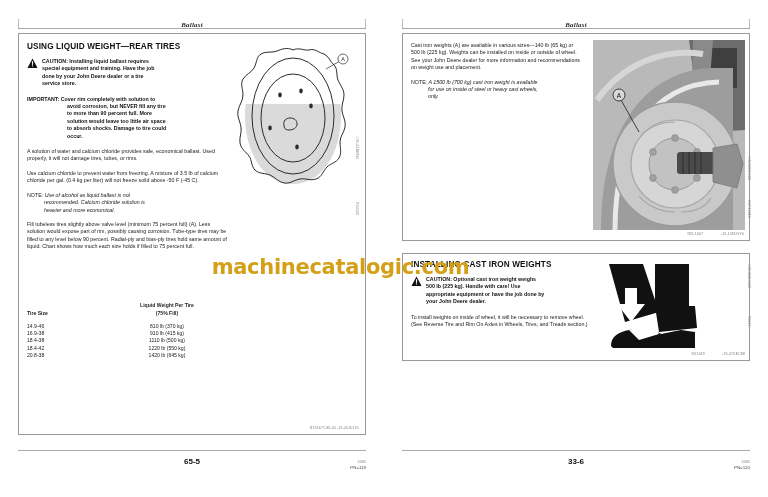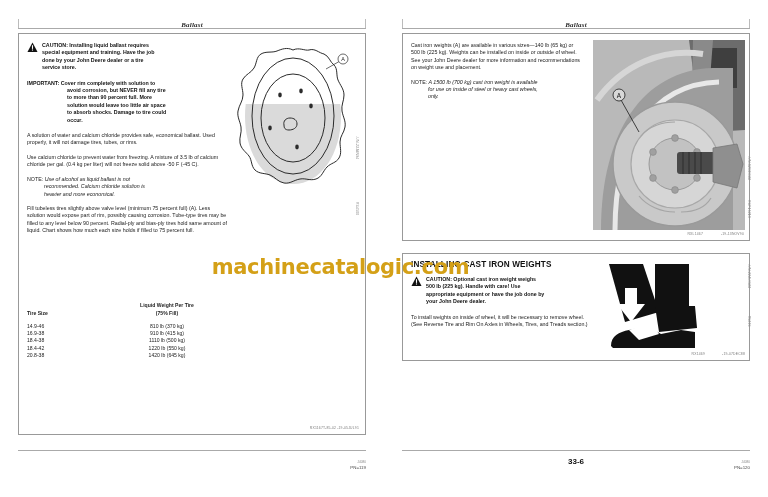--- a/index.html
+++ b/index.html
@@ -271,20 +271,21 @@
         <span class="title">Ballast</span>
         <div class="head-vrule-l"></div>
         <div class="head-vrule-r"></div>
         <div class="rule"></div>
       </div>
 
       <div class="sec-box" style="top:33px; bottom:62px;">
 
         <div class="txtcol" style="left:8px; top:8px; width:200px;">
 
+          <div class="sec-head">USING LIQUID WEIGHT—REAR TIRES</div>
 
           <div class="caution">
             <svg class="tri" viewBox="0 0 24 24">
               <polygon points="12,1 23,22 1,22" fill="#111111"></polygon>
               <rect x="10.8" y="7" width="2.4" height="8" fill="#ffffff"></rect>
               <rect x="10.8" y="16.3" width="2.4" height="2.4" fill="#ffffff"></rect>
             </svg>
             <div class="ctext">
               <span>CAUTION: Installing liquid ballast requires</span>
               <span class="cont">special equipment and training. Have the job</span>
@@ -401,20 +402,21 @@
           <div style="position:absolute; left:104px; top:8px; width:14px; height:14px;"></div>
         </div>
 
         <div class="fig-vcap" style="left:340px; top:102px;">-UN-23JAN94</div>
         <div class="fig-vcap" style="left:340px; top:168px;">RX4500</div>
 
         <div class="fig-cap" style="right:6px; bottom:4px;">RX1167T-85-02 -19-05JUL91</div>
       </div>
 
       <div class="foot-rule" style="bottom:46px;"></div>
+      <div class="foot-num" style="left:0; right:0; bottom:31px;">65-5</div>
       <div class="foot-pn" style="bottom:26px;">
         <span class="tiny">J4080</span>
         <span>PN=119</span>
       </div>
 
     </div>
   </div>
 
   <div class="page" id="page-right">
     <div class="page-inner">

